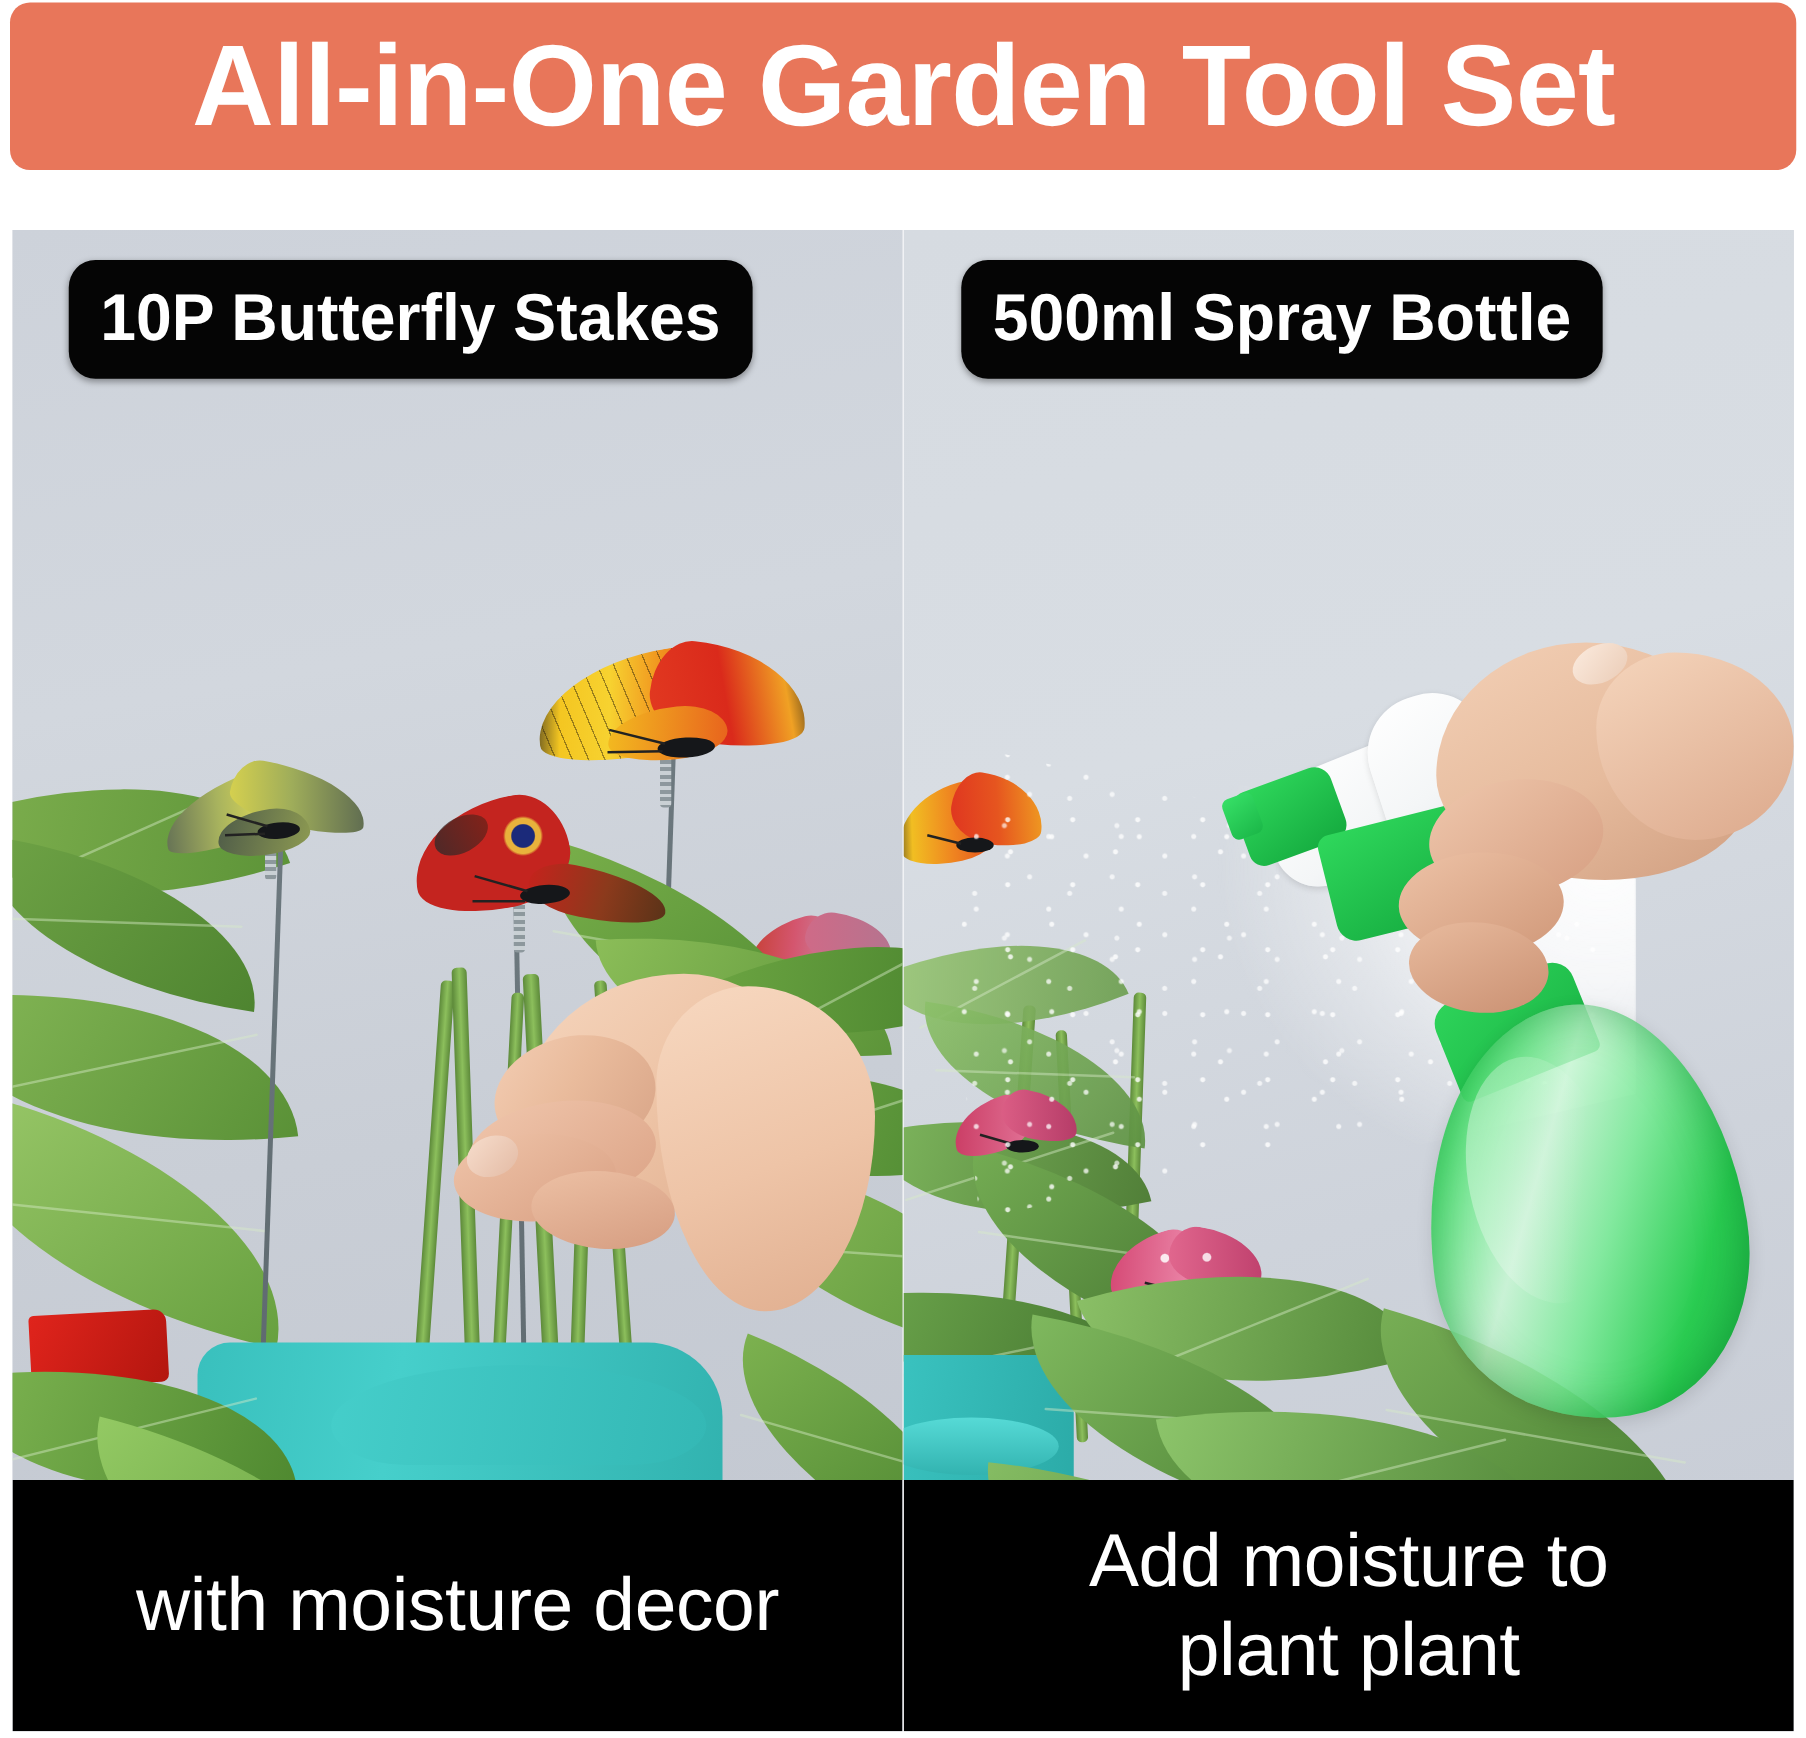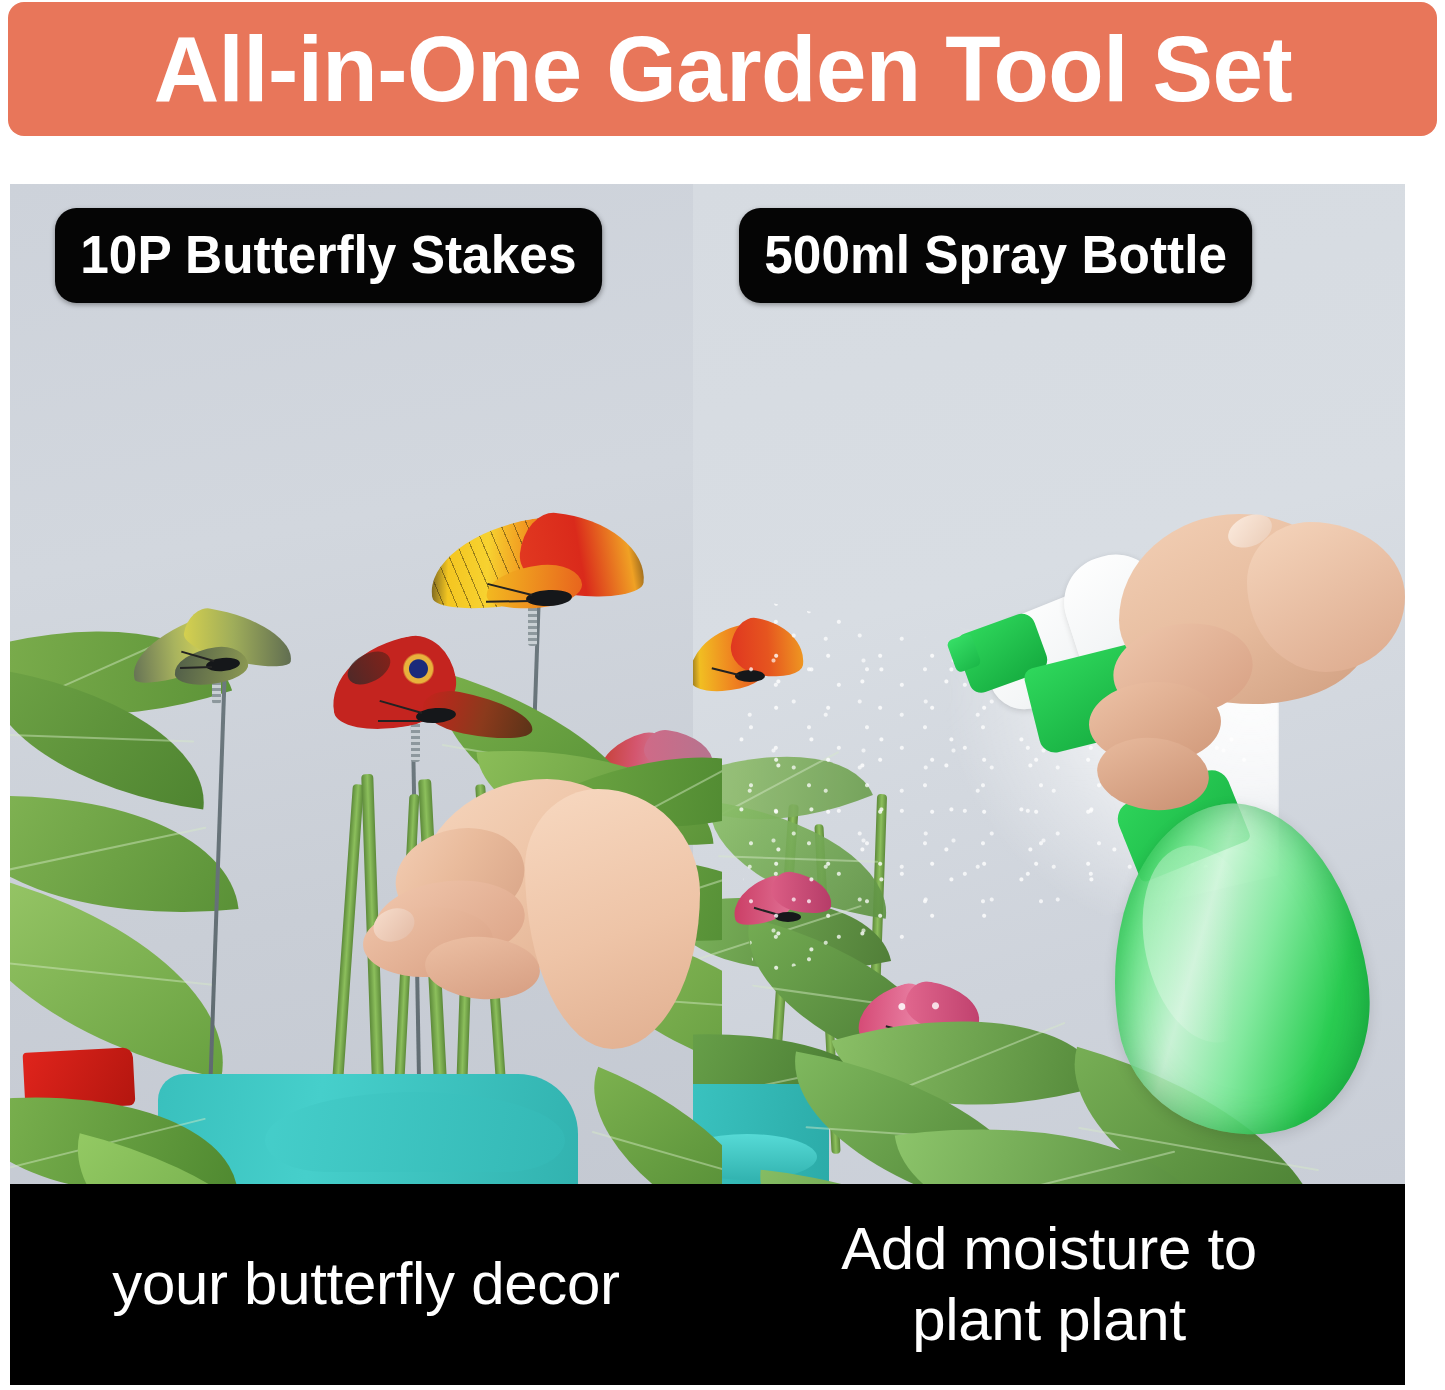--- a/index.html
+++ b/index.html
@@ -38,21 +38,21 @@
 
   
   .panel {
     position:absolute;
     top:184px;
     width:712px; height:1201px;
     overflow:hidden;
     background:#cfd4dc;
   }
   #panel-left  { left:10px; }
-  #panel-right { left:693px; }
+  #panel-right { left:723px; }
 
   .photo {
     position:absolute;
     left:0; top:0; right:0;
     height:1000px;
     overflow:hidden;
     background:linear-gradient(170deg,#cdd2da 0%,#d2d7de 35%,#c9ced6 70%,#c4c9d2 100%);
   }
 
   
@@ -376,21 +376,21 @@
 
       <div class="leaf" style="left:50px; top:980px; width:270px; height:130px; background:linear-gradient(120deg,#93C963,#5F9B3C); transform:rotate(14deg); z-index:18;"></div>
       <div class="leaf" style="left:-40px; top:900px; width:260px; height:124px; background:linear-gradient(120deg,#7FB552,#4F8930); transform:rotate(-8deg); z-index:17;"></div>
       <div class="leaf" style="left:560px; top:920px; width:220px; height:108px; background:linear-gradient(120deg,#7CB14F,#4C8530); transform:rotate(22deg); z-index:18;"></div>
 
     </div>
 
     <div class="badge" id="badge-left">10P Butterfly Stakes</div>
 
     <div class="caption">
-      <div class="cline">your butterfly decor</div>
+      <div class="cline">with moisture decor</div>
     </div>
   </div>
 
   <div class="panel" id="panel-right">
 
     <div class="photo" style="background:linear-gradient(165deg,#d6dbe1 0%,#d8dde3 40%,#ced3db 75%,#c9ced7 100%);">
 
       <div class="bfly" style="left:-6px; top:430px; width:120px; height:90px; z-index:15;">
         <div class="wing" style="left:0px; top:14px; width:86px; height:62px;
              background:linear-gradient(100deg,#3A3220 0%, #F1BE22 18%, #EF8420 52%, #DE3A1E 100%);

